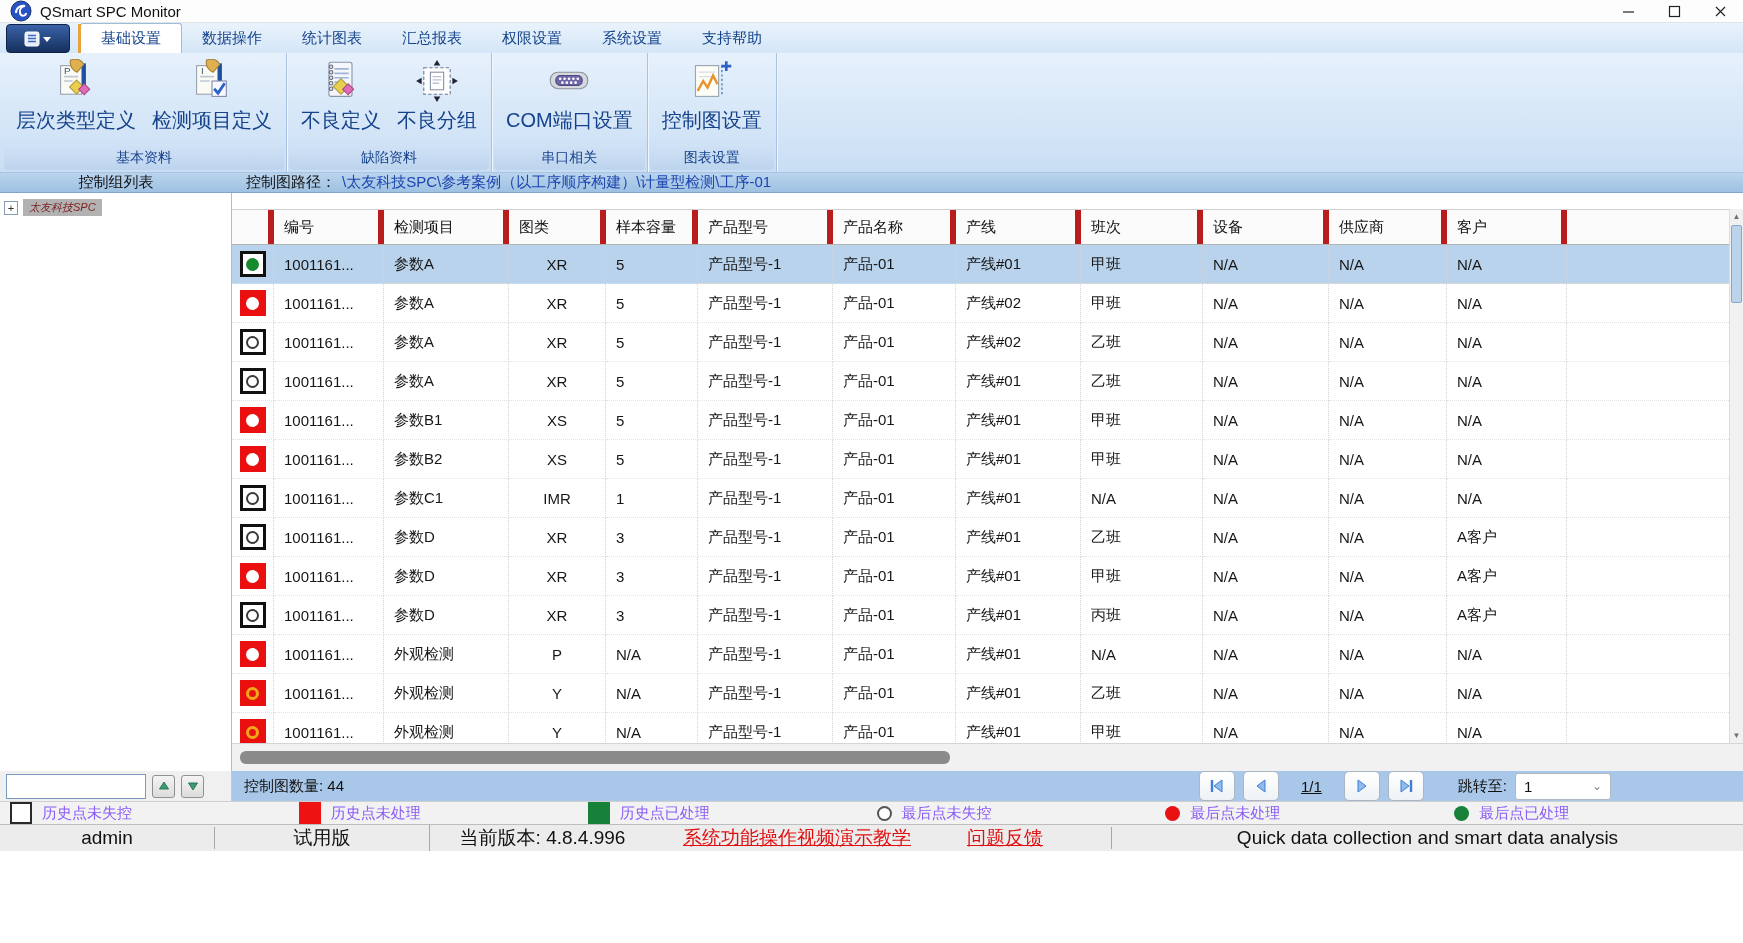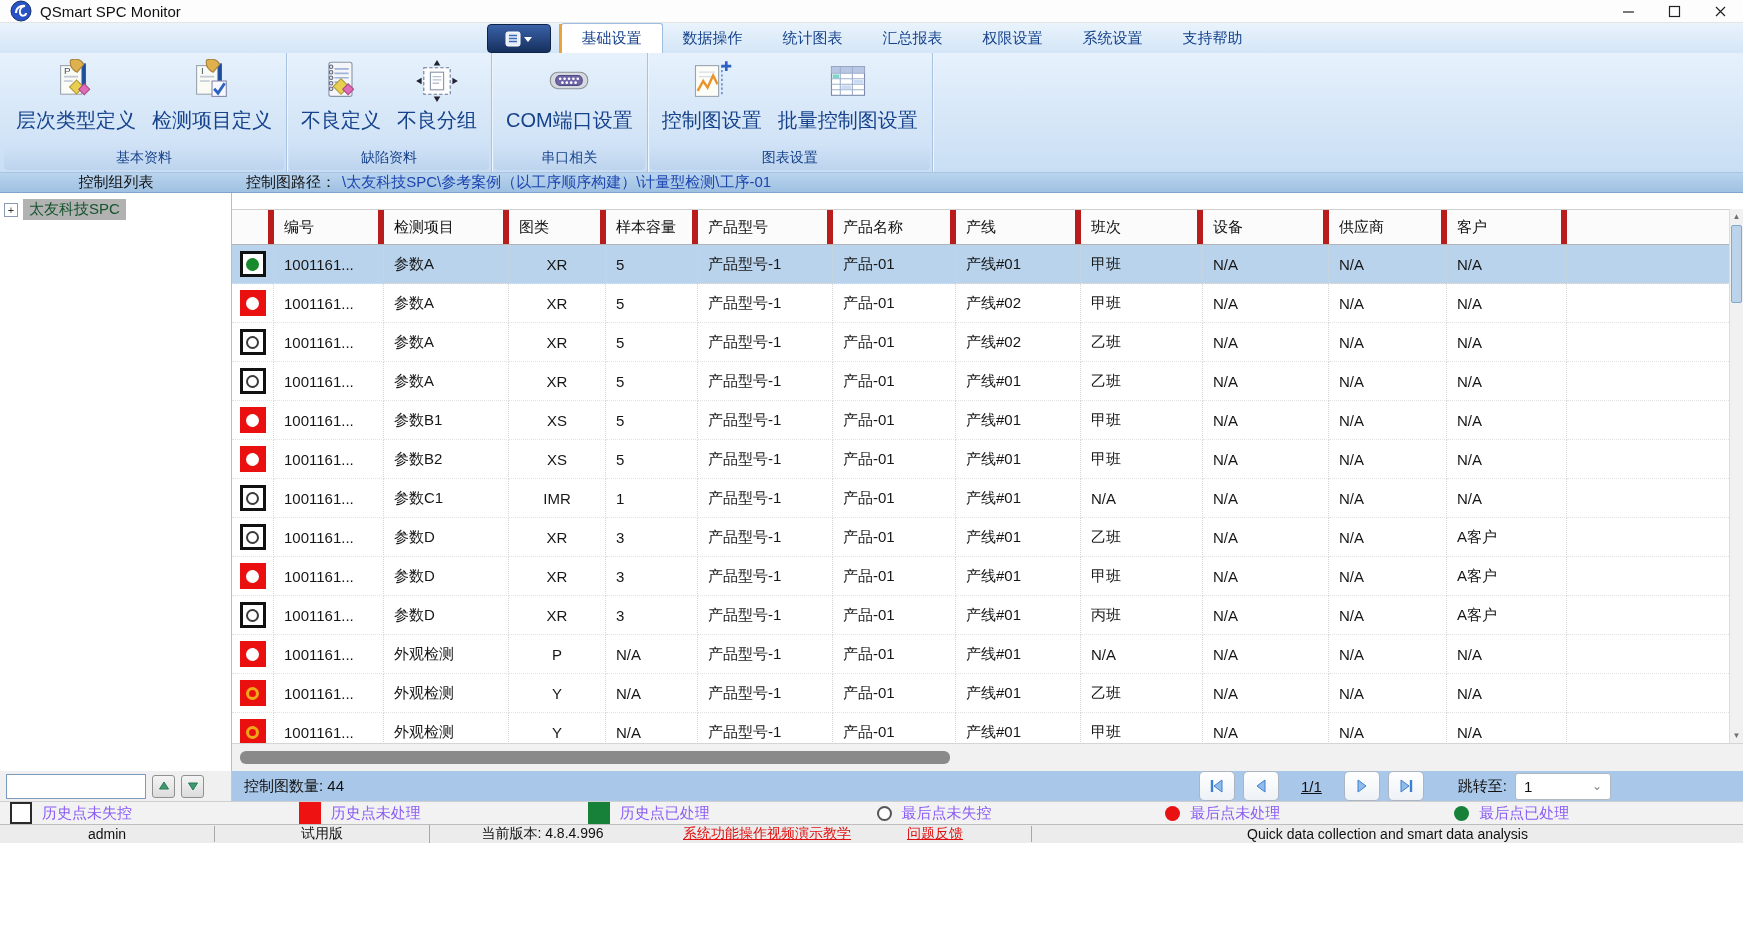--- a/index.html
+++ b/index.html
@@ -8,21 +8,21 @@
   .window { width:1743px; height:824px; display:flex; flex-direction:column; }
 
   
   .titlebar { height:33px; background:#fdfdfd; display:flex; align-items:center; border-bottom:1px solid #e4e4e4; }
   .logo { width:22px; height:22px; margin:0 8px 0 10px; }
   .title-text { font-size:15px; color:#111; }
   .win-controls { margin-left:auto; display:flex; height:100%; }
   .win-btn { width:46px; height:100%; display:flex; align-items:center; justify-content:center; cursor:default; }
 
   
-  .menubar { height:37px; background:linear-gradient(#e9f3fc,#d4e6f7); display:flex; align-items:flex-end;justify-content:center; }
+  .menubar { height:37px; background:linear-gradient(#e9f3fc,#d4e6f7); display:flex; align-items:flex-end; }
   .app-menu-btn { width:64px; height:29px; margin:0 10px 0 6px; border-radius:4px;
     background:linear-gradient(#3a62a8,#16305e); border:1px solid #0f2346;
     display:flex; align-items:center; justify-content:center; }
   .tab-strip { display:flex; height:30px; }
   .tab { padding:0 20px; display:flex; align-items:center; color:#15428b; font-size:15px; cursor:default; }
   .tab.selected { background:#fff; border:1px solid #9cbce0; border-bottom:none; border-radius:3px 3px 0 0; position:relative; }
   .tab.selected::before { content:""; position:absolute; left:-3px; top:0; bottom:0; width:3px; background:#e8a33d; }
 
   
   .ribbon { height:127px; background:linear-gradient(#e6f1fc,#c9def4); border-bottom:1px solid #aac4e2; display:flex; flex-direction:column; }
@@ -42,21 +42,21 @@
   .pathbar-left { width:232px; text-align:center; color:#111; }
   .path-label { margin-left:14px; color:#111; }
   .path-value { color:#1d45b0; margin-left:6px; }
 
   
   .content { height:578px; display:flex; }
   .tree-panel { width:232px; background:#fff; border-right:1px solid #a9c0d8; padding-top:6px; }
   .tree-node { display:flex; align-items:center; padding-left:4px; }
   .tree-expander { width:14px; height:14px; border:1px solid #8a9ab0; background:#fff; font-size:11px; line-height:12px;
     text-align:center; color:#333; margin-right:5px; }
-  .tree-label { background:#b2b2b2; color:#14532d; padding:1px 6px; font-size:15px; }
+  .tree-label { background:#b2b2b2; color:#7f1d1d; padding:1px 6px; font-size:11px;font-style:italic; }
 
   .table-area { flex:1; position:relative; background:#fff; display:flex; flex-direction:column; }
   .t-filler { height:16px; }
   .t-header, .trow { display:grid; grid-template-columns:42px 110px 125px 97px 92px 135px 123px 125px 122px 126px 118px 120px 1fr; margin-right:14px; }
   .t-header { height:36px; background:#fbfbfb; border-top:1px solid #d0d0d0; border-bottom:1px solid #b4b4b4; }
   .th { display:flex; align-items:center; padding-left:10px; border-right:6px solid #b91c1c; color:#111; }
   .th.fill { border-right:none; }
   .t-body { height:498px; overflow:hidden; }
   .trow { height:39px; background:#fff; }
   .trow.selected { background:#b9d3ec; }
@@ -106,21 +106,21 @@
   .swatch { flex:0 0 auto; }
   .square-white { width:22px; height:22px; background:#fff; border:2px solid #2a2a2a; }
   .square-red { width:22px; height:22px; background:#ee1212; }
   .square-green { width:22px; height:22px; background:#17813a; }
   .circle-outline { width:15px; height:15px; border-radius:50%; border:2px solid #555; background:#fff; }
   .circle-red { width:15px; height:15px; border-radius:50%; background:#e81212; }
   .circle-green { width:15px; height:15px; border-radius:50%; background:#17813a; }
   .legend-label { color:#8b5cf6; }
 
   
-  .statusbar { height:28px; background:#ececec; border-top:1px solid #bdbdbd; display:flex; align-items:center; font-size:14px; }
+  .statusbar { height:28px; background:#ececec; border-top:1px solid #bdbdbd; display:flex; align-items:center; font-size:19px; }
   .sb-seg { text-align:center; }
   .sb-user { width:215px; border-right:1px solid #a8a8a8; }
   .sb-edition { width:215px; border-right:1px solid #a8a8a8; }
   .sb-version { width:225px; }
   .sb-link { color:#e01010; text-decoration:underline; padding:0 28px; white-space:nowrap; }
   .sb-tagline { flex:1; text-align:center; border-left:1px solid #a8a8a8; margin-left:40px; }
 
   .desktop-sliver { height:4px; background:#76644c; }
 </style>
 </head>
@@ -278,32 +278,20 @@
             <div class="ritem">
     <div class="ricon"><svg viewBox="0 0 40 40">
                   <rect x="5" y="6" width="21" height="28" fill="#fdfdf8" stroke="#9aa4b0"></rect>
                   <path d="M8 12h15M8 16h15" stroke="#d8dde6" stroke-width="1.2"></path>
                   <path d="M7 29l5-9 4 6 5-11 4 8" stroke="#e8932c" stroke-width="2.2" fill="none"></path>
                   <path d="M29 6v26" stroke="#5a8ad4" stroke-width="1.4" stroke-dasharray="2 2"></path>
                   <path d="M33 2v9M28.5 6.5h9" stroke="#2b62c4" stroke-width="2.4"></path>
                 </svg></div>
     <div class="rlabel">控制图设置</div>
   </div>
-            <div class="ritem">
-    <div class="ricon"><svg viewBox="0 0 40 40">
-                  <rect x="5" y="7" width="30" height="26" fill="#fff" stroke="#7a8aa8"></rect>
-                  <rect x="5" y="7" width="30" height="6" fill="#b8c8e4"></rect>
-                  <path d="M5 13h30M5 18h30M5 23h30M5 28h30" stroke="#9fb0cc" stroke-width="1"></path>
-                  <path d="M13 7v26M24 7v26" stroke="#9fb0cc" stroke-width="1"></path>
-                  <rect x="6" y="14" width="6" height="3.5" fill="#7fd4c8"></rect>
-                  <rect x="25" y="19" width="9" height="3.5" fill="#ccdaf2"></rect>
-                  <rect x="14" y="24" width="9" height="3.5" fill="#ccdaf2"></rect>
-                </svg></div>
-    <div class="rlabel">批量控制图设置</div>
-  </div>
           </div>
     <div class="rgroup-label">图表设置</div>
   </div>
         <div class="ribbon-tail"></div>
       </div>
   </div>
 
   <div class="pathbar">
     <div class="pathbar-left">控制组列表</div>
     <span class="path-label">控制图路径：</span>

